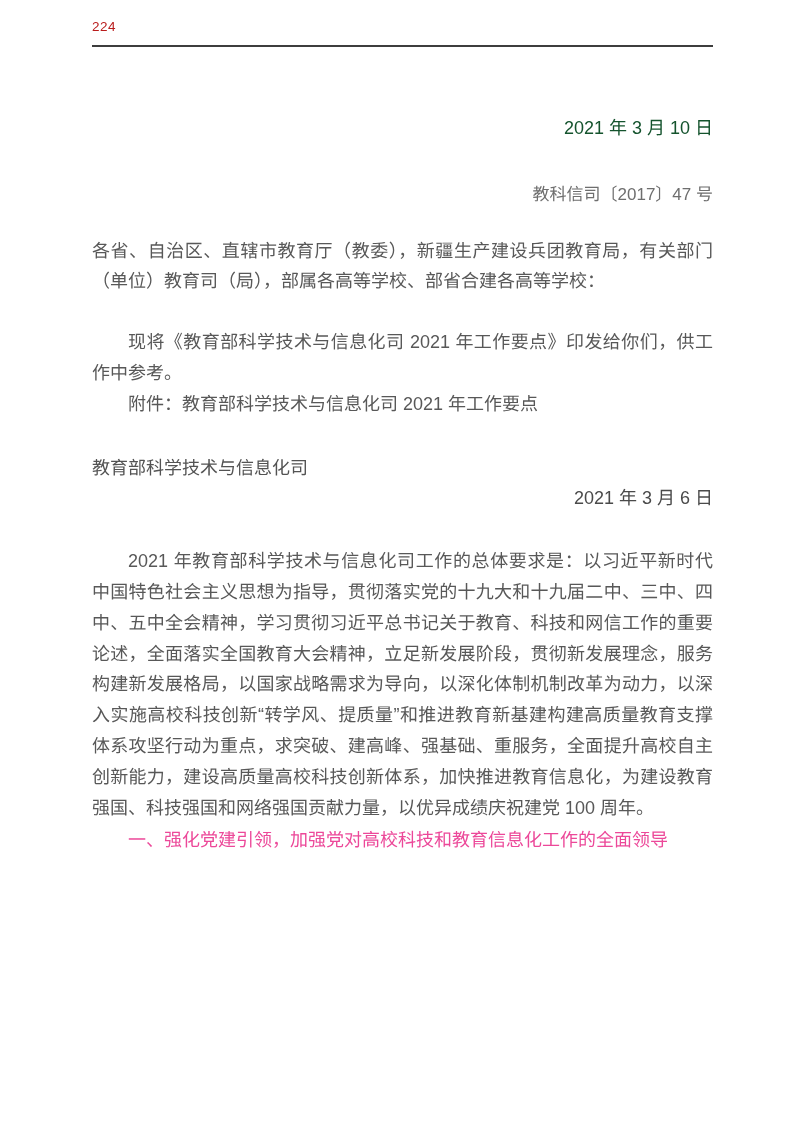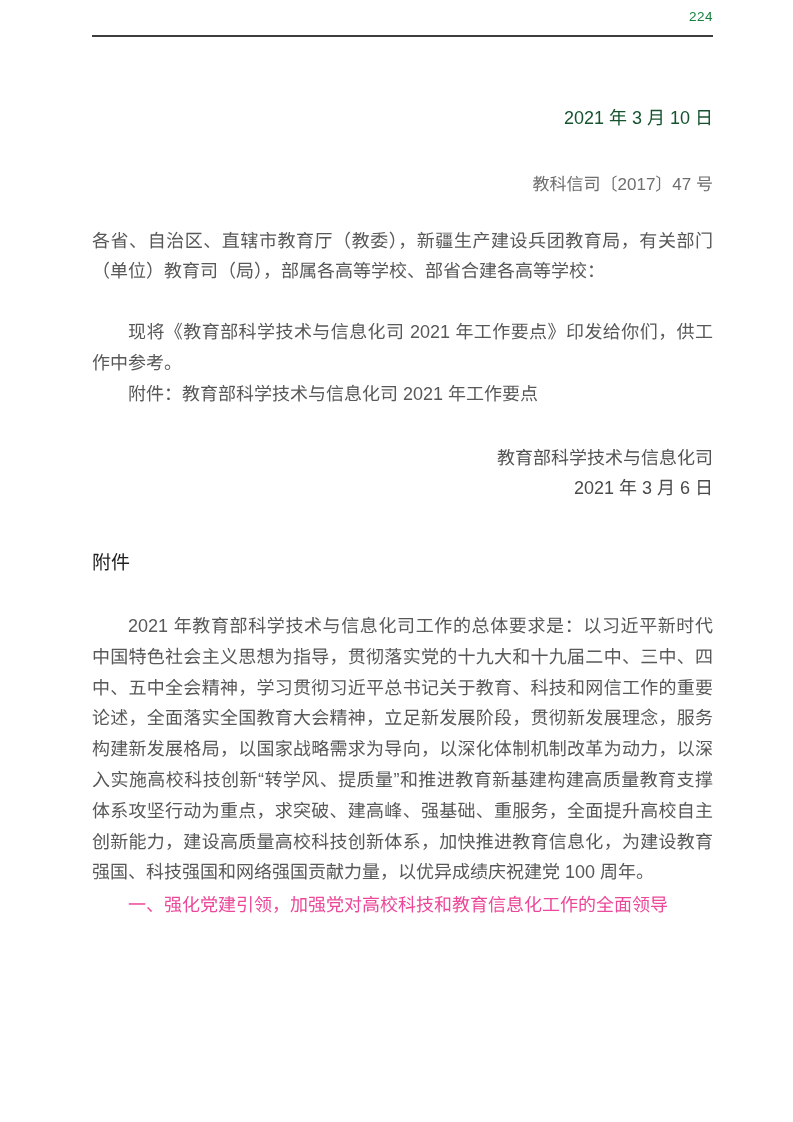--- a/index.html
+++ b/index.html
@@ -15,25 +15,24 @@
   }
   .page {
     position: relative;
     width: 793px;
     height: 1122px;
     box-sizing: border-box;
     padding: 0 80px 0 92px;
     background: #ffffff;
   }
   .page-number {
-    padding-top: 8px;
+    padding-top: 18px;
     font-size: 13.5px;
     line-height: 18px;
-    text-align: right;
-    color: #15803d;
+    color: #b91c1c;
     letter-spacing: 0.5px;
   }
   .rule {
     margin-top: 9px;
     border: none;
     border-top: 2px solid #3d3d3d;
     height: 0;
   }
   p { margin: 0; }
   .body-text {
@@ -71,21 +70,21 @@
     text-indent: 2em;
   }
   .par1 {
     margin-top: 30px;
   }
   .attach-note {
     margin-top: 0;
   }
   .signer {
     margin-top: 33px;
-    text-align: right;
+    text-align: left;
     color: #535353;
   }
   .sign-date {
     text-align: right;
     color: #4a4a4a;
   }
   .fujian-label {
     margin-top: 44px;
     font-size: 19px;
     line-height: 30.8px;
@@ -124,20 +123,19 @@
   <p class="body-text addressee">各省、自治区、直辖市教育厅（教委），新疆生产建设兵团教育局，有关部门（单位）教育司（局），部属各高等学校、部省合建各高等学校：</p>
 
   <p class="body-text par-indent par1">现将《教育部科学技术与信息化司 2021 年工作要点》印发给你们，供工作中参考。</p>
 
   <p class="body-text par-indent attach-note">附件：教育部科学技术与信息化司 2021 年工作要点</p>
 
   <p class="body-text signer">教育部科学技术与信息化司</p>
 
   <p class="body-text sign-date">2021 年 3 月 6 日</p>
 
-  <p class="fujian-label">附件</p>
 
 
   <p class="body-text par-indent att-par">2021 年教育部科学技术与信息化司工作的总体要求是：以习近平新时代中国特色社会主义思想为指导，贯彻落实党的十九大和十九届二中、三中、四中、五中全会精神，学习贯彻习近平总书记关于教育、科技和网信工作的重要论述，全面落实全国教育大会精神，立足新发展阶段，贯彻新发展理念，服务构建新发展格局，以国家战略需求为导向，以深化体制机制改革为动力，以深入实施高校科技创新“转学风、提质量”和推进教育新基建构建高质量教育支撑体系攻坚行动为重点，求突破、建高峰、强基础、重服务，全面提升高校自主创新能力，建设高质量高校科技创新体系，加快推进教育信息化，为建设教育强国、科技强国和网络强国贡献力量，以优异成绩庆祝建党 100 周年。</p>
 
   <p class="body-text par-indent section-heading">一、强化党建引领，加强党对高校科技和教育信息化工作的全面领导</p>
 
 </div>
 
 </body></html>

